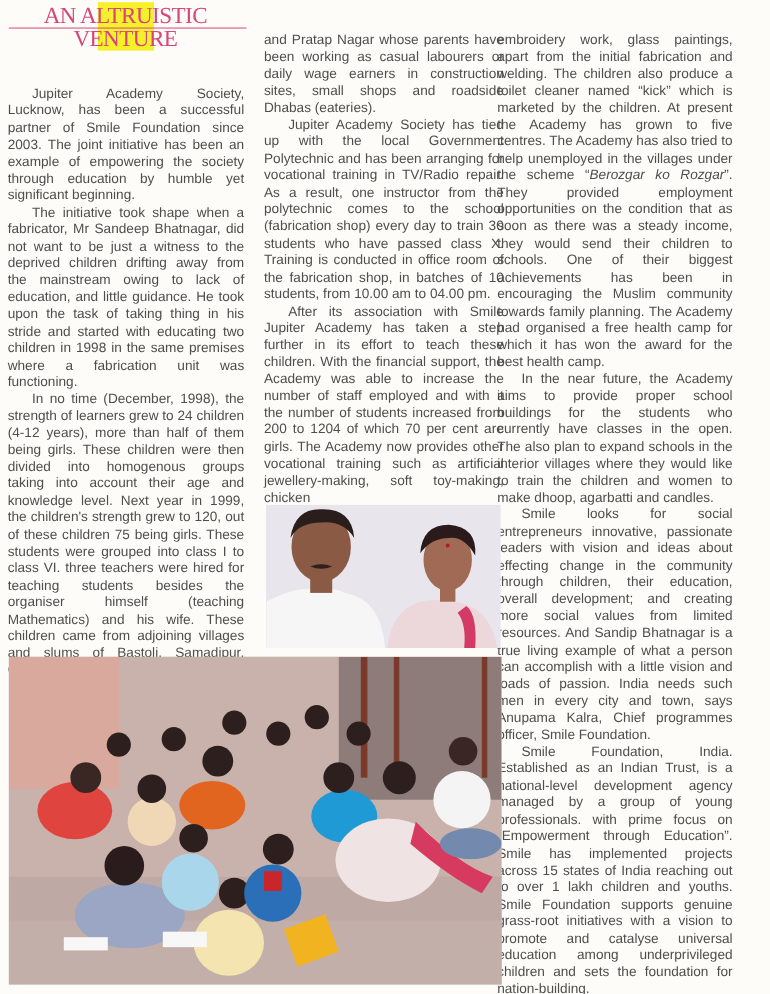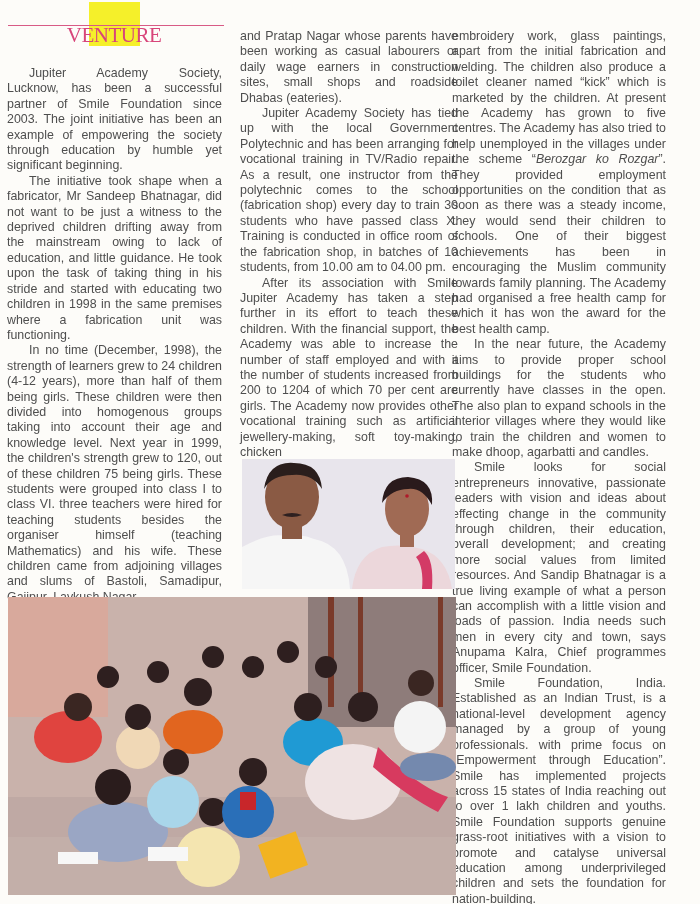--- a/index.html
+++ b/index.html
@@ -17,34 +17,35 @@
     font-size:21px; line-height:21px; letter-spacing:-0.5px;
   }
   .t1 { top:4px; } .t2 { top:25px; }
   .col {
     position:absolute; font-size:12.4px; line-height:15.4px; color:#4e4e4e;
     text-align:justify;
     margin-top:30px;
   }
   .col p { margin:0; text-indent:22px; }
   .col p.cont { text-indent:0; }
-  .c1 { left:7px; top:36px; width:215px; }
+  .c1 { left:7px; top:48px; width:215px; }
   .c2 { left:240px; top:-1px; width:218px; }
   .c3 { left:452px; top:-1px; width:214px; }
   .photo { position:absolute; overflow:hidden; }
   .photo-couple { left:242px; top:459px; width:213px; height:130px; background:#eae6ea; }
   .photo-class { left:8px; top:597px; width:448px; height:298px; background:#c9b5ad; }
   em { font-style:italic; }
 </style>
 </head>
 <body>
 
 <div class="title-wrap">
   <div class="title-hl"></div>
   <div class="title-rule"></div>
+  <div class="title-line t1">AN ALTRUISTIC</div>
   <div class="title-line t2">VENTURE</div>
 </div>
 
 <div class="col c1">
   <p>Jupiter Academy Society, Lucknow, has been a successful partner of Smile Foundation since 2003. The joint initiative has been an example of empowering the society through education by humble yet significant beginning.</p>
   <p>The initiative took shape when a fabricator, Mr Sandeep Bhatnagar, did not want to be just a witness to the deprived children drifting away from the mainstream owing to lack of education, and little guidance. He took upon the task of taking thing in his stride and started with educating two children in 1998 in the same premises where a fabrication unit was functioning.</p>
   <p>In no time (December, 1998), the strength of learners grew to 24 children (4-12 years), more than half of them being girls. These children were then divided into homogenous groups taking into account their age and knowledge level. Next year in 1999, the children's strength grew to 120, out of these children 75 being girls. These students were grouped into class I to class VI. three teachers were hired for teaching students besides the organiser himself (teaching Mathematics) and his wife. These children came from adjoining villages and slums of Bastoli, Samadipur, Gajipur, Lavkush Nagar</p>
 </div>
 
 <div class="col c2">

